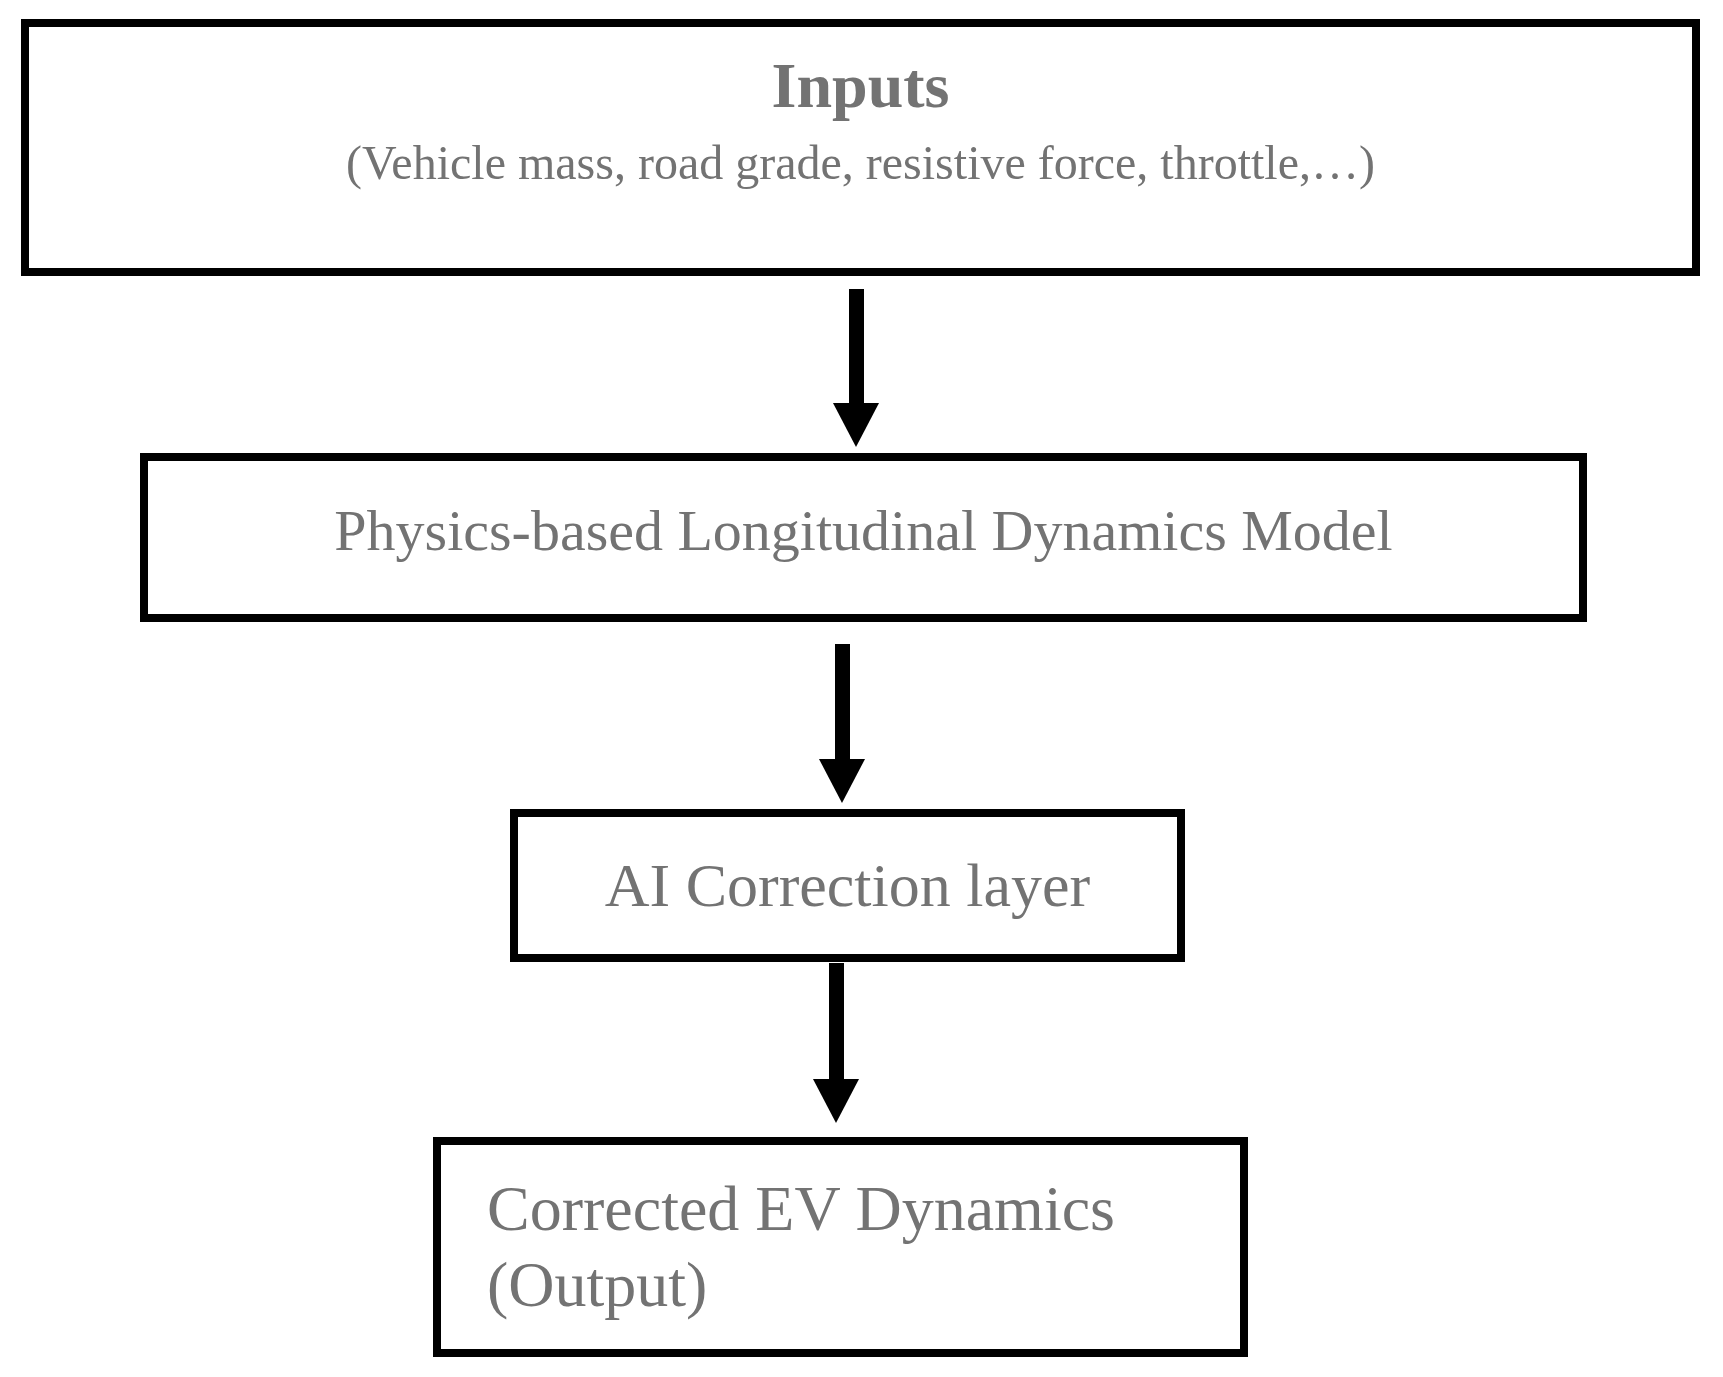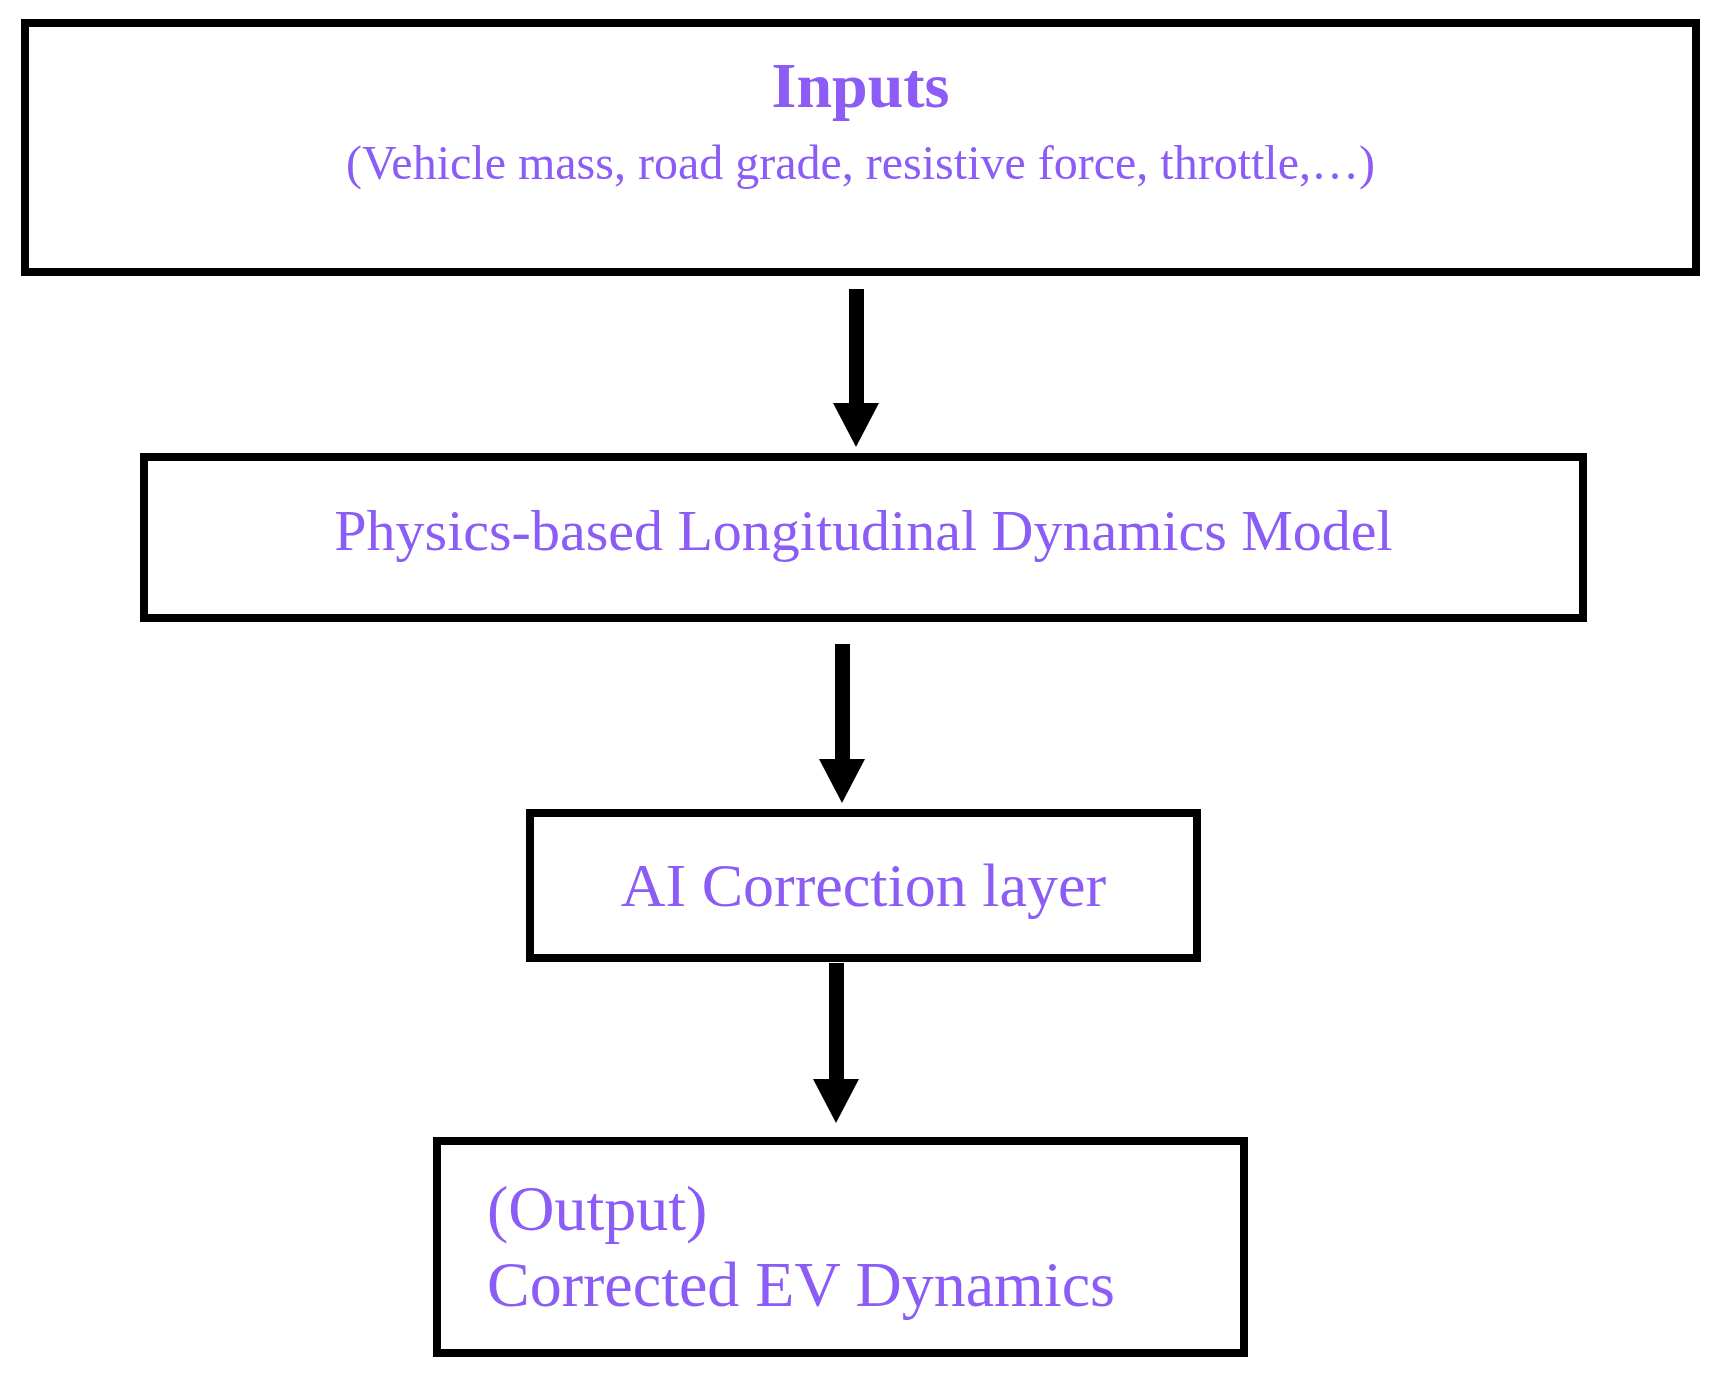--- a/index.html
+++ b/index.html
@@ -6,21 +6,21 @@
     margin: 0;
     padding: 0;
     background: #ffffff;
   }
   .canvas {
     position: relative;
     width: 1723px;
     height: 1377px;
     background: #ffffff;
     font-family: "Liberation Serif", "DejaVu Serif", serif;
-    color: #8b5cf6;
+    color: #737373;
     overflow: hidden;
   }
   .node {
     position: absolute;
     box-sizing: border-box;
     border: 8px solid #000000;
     background: #ffffff;
     display: flex;
     flex-direction: column;
     justify-content: center;
@@ -59,21 +59,20 @@
     line-height: 1.1;
     white-space: nowrap;
   }
   .node-ai {
     left: 510px;
     top: 809px;
     width: 675px;
     height: 153px;
     align-items: center;
     text-align: right;
-    margin-left: 16px;
   }
   .node-ai .node-label {
     font-size: 62px;
     line-height: 1.1;
     white-space: nowrap;
   }
   .node-output {
     left: 433px;
     top: 1137px;
     width: 815px;
@@ -138,17 +137,17 @@
   <div class="node node-ai">
     <div class="node-label">AI Correction layer</div>
   </div>
 
   <div class="arrow arrow-3">
     <div class="arrow-shaft"></div>
     <div class="arrow-head"></div>
   </div>
 
   <div class="node node-output">
+    <div class="node-line">Corrected EV Dynamics</div>
     <div class="node-line">(Output)</div>
-    <div class="node-line">Corrected EV Dynamics</div>
   </div>
 
 </div>
 
 </body></html>

